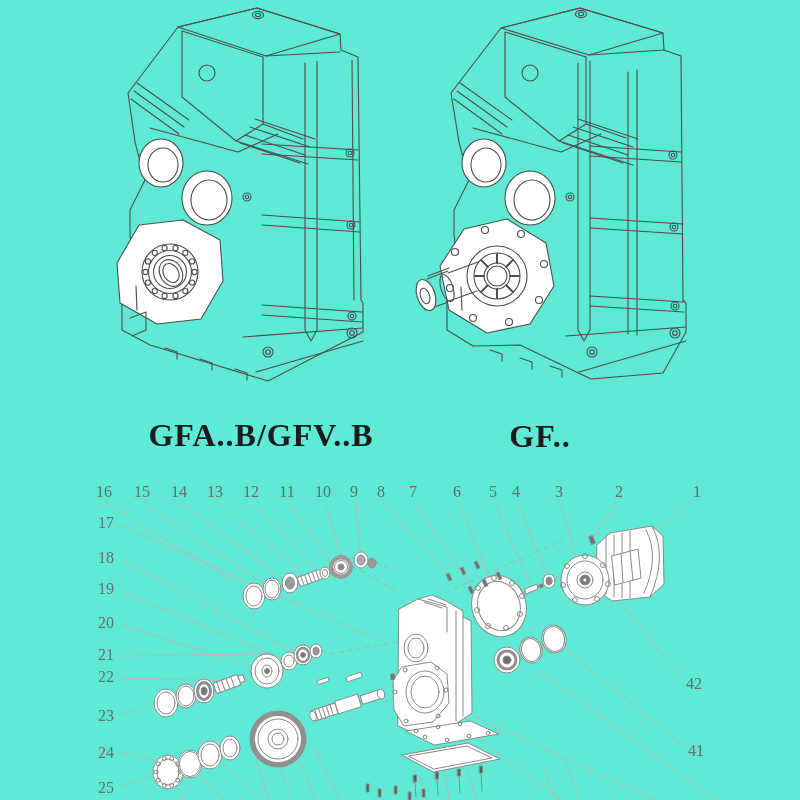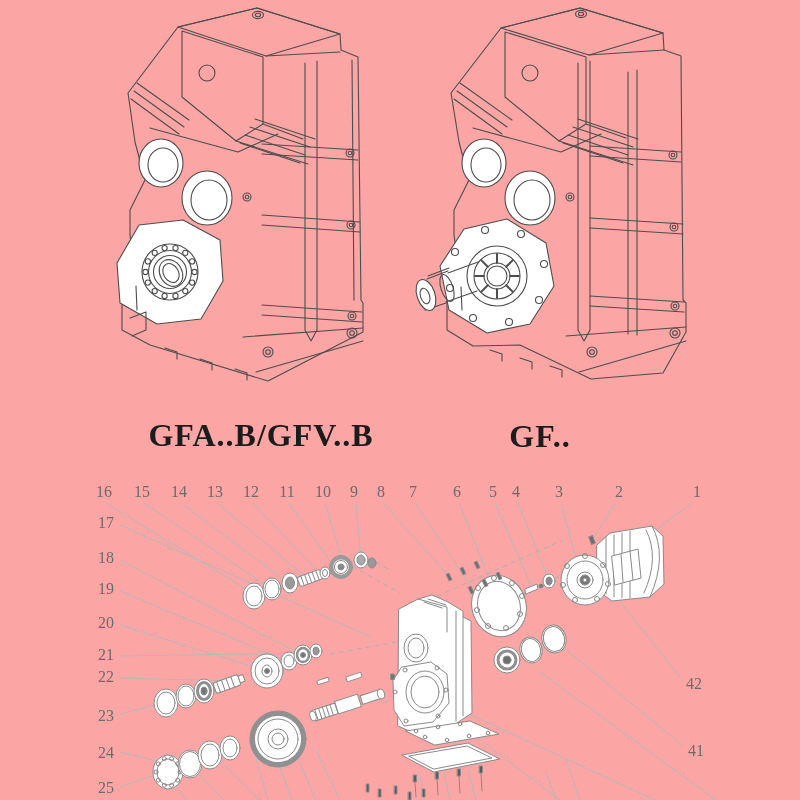--- a/index.html
+++ b/index.html
@@ -1,16 +1,16 @@
 <!DOCTYPE html>
 <html><head>
 <meta charset="utf-8">
 <style>
   html,body{margin:0;padding:0;background:#fff;}
-  .page{position:relative;width:800px;height:800px;background:#fca5a5;overflow:hidden;
+  .page{position:relative;width:800px;height:800px;background:#5eead4;overflow:hidden;
         font-family:"Liberation Serif", serif;}
   svg{display:block;}
   svg text{font-family:"Liberation Serif", serif;}
   .partnum{font-size:16px;fill:#6b6b6b;}
   .caption{font-size:32px;font-weight:bold;fill:#1c1c1c;letter-spacing:1px;}
 </style>
 </head>
 <body>
 
 <div class="page">

